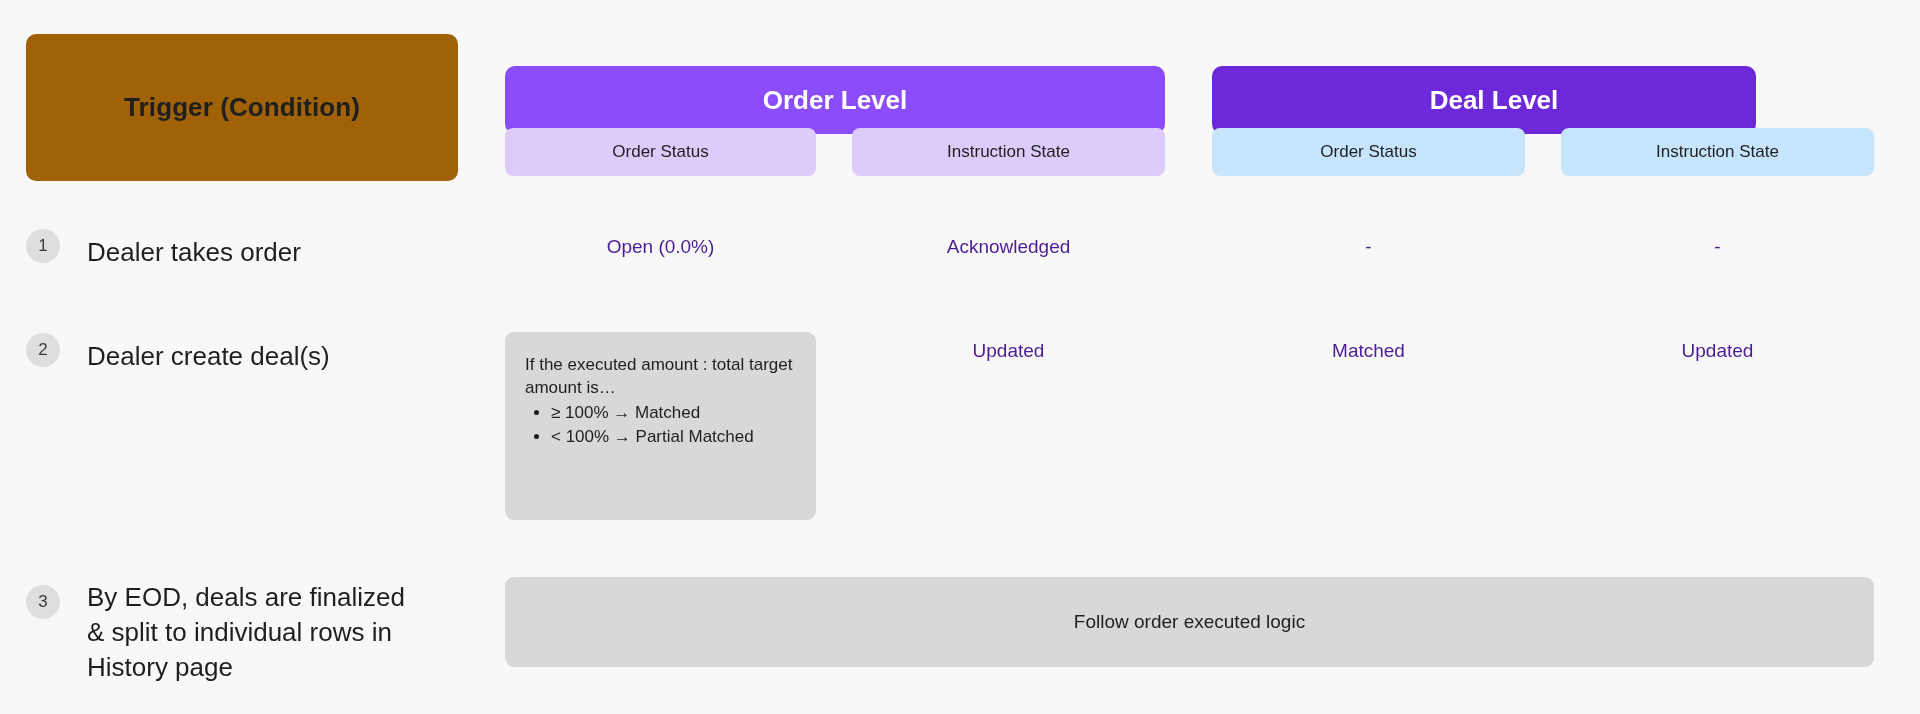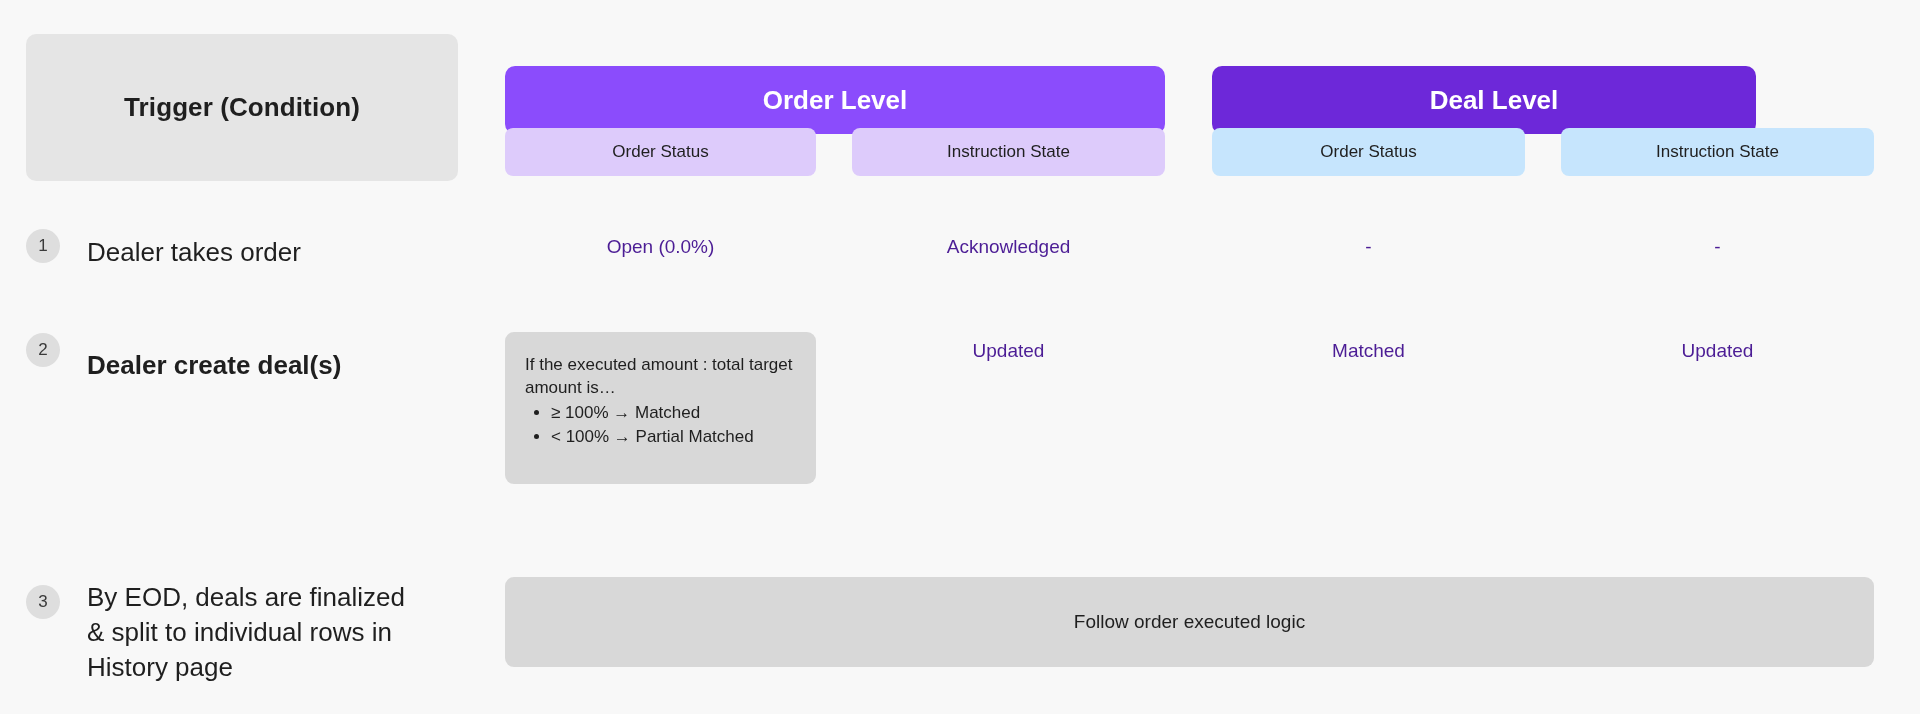--- a/index.html
+++ b/index.html
@@ -15,21 +15,21 @@
     width: 1920px;
     height: 714px;
     background: #f8f8f8;
   }
 
   
   .trigger-card {
     position: absolute;
     left: 26px; top: 34px;
     width: 432px; height: 147px;
-    background: #e5e5e5;
+    background: #a16207;
     border-radius: 10px;
     display: flex; align-items: center; justify-content: center;
   }
   .trigger-card .label {
     font-size: 26px;
     font-weight: bold;
     color: #1f1f1f;
     letter-spacing: .1px;
   }
 
@@ -95,27 +95,27 @@
   .cell.c3 { left: 1212px; width: 313px; }
   .cell.c4 { left: 1561px; width: 313px; }
 
   
   .r1-num { top: 229px; }
   .r1-lab { top: 235px; }
   .r1-cell { top: 236px; }
 
   
   .r2-num { top: 333px; }
-  .r2-lab { top: 348px; font-weight: bold; }
+  .r2-lab { top: 339px; }
   .r2-cell { top: 340px; }
 
   .detail-box {
     position: absolute;
     left: 505px; top: 332px;
-    width: 311px; height: 152px;
+    width: 311px; height: 188px;
     background: #d8d8d8;
     border-radius: 9px;
     padding: 22px 20px 0 20px;
     font-size: 17px;
     color: #1f1f1f;
     line-height: 1.35;
   }
   .detail-box .intro { margin-bottom: 2px; }
   .detail-box ul { list-style: disc; margin: 0 0 0 26px; padding: 0; }
   .detail-box li { margin-top: 1px; }

